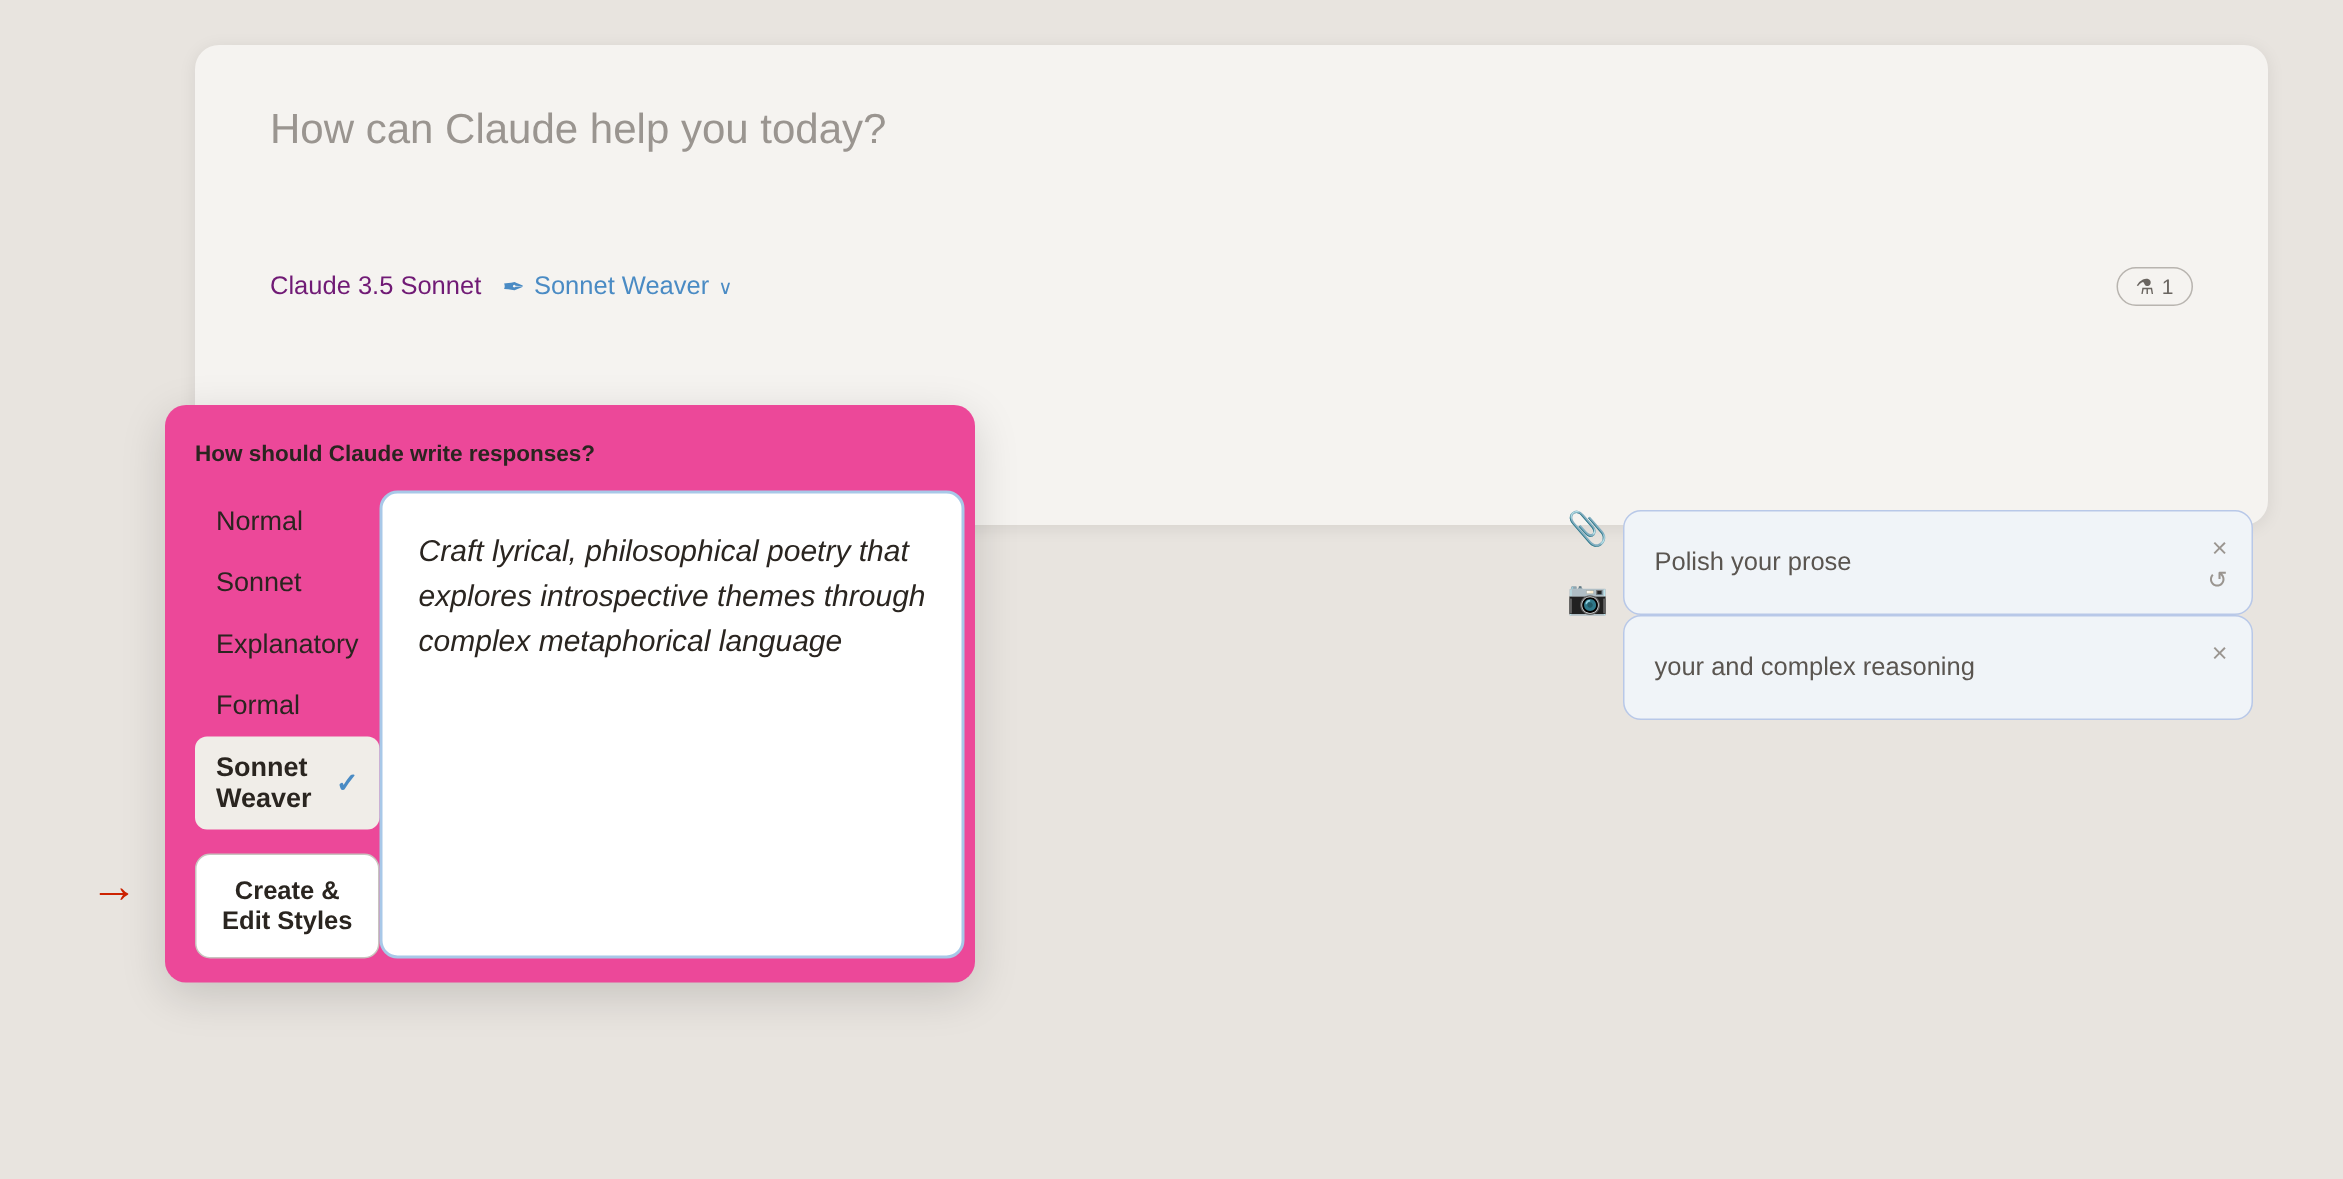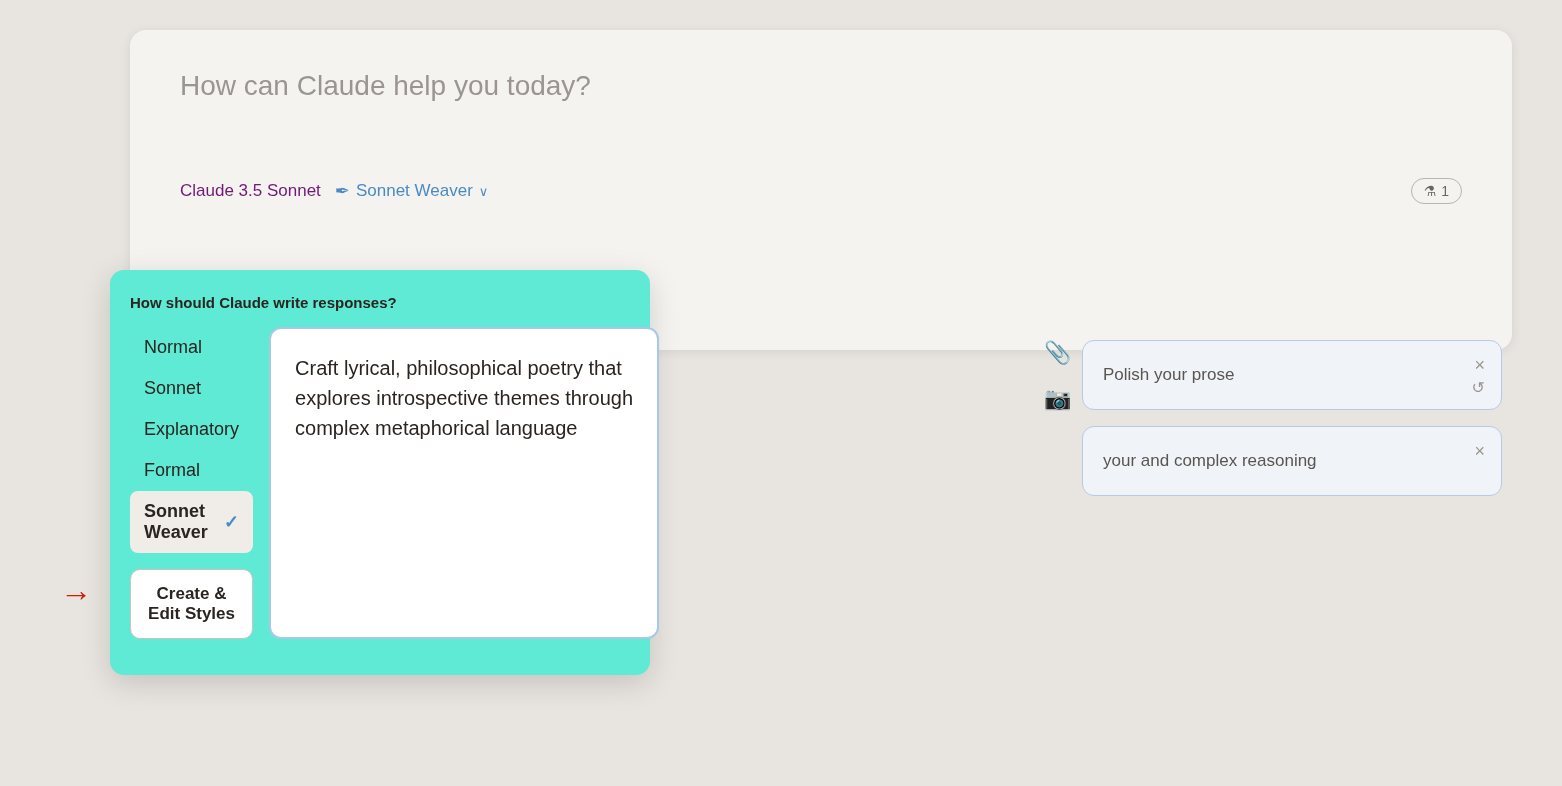--- a/index.html
+++ b/index.html
@@ -82,37 +82,36 @@
       gap: 5px;
       cursor: pointer;
     }
 
     
     .dropdown-panel {
       position: absolute;
       top: 270px;
       left: 110px;
       width: 540px;
-      background: #5eead4;
+      background: #ec4899;
       border-radius: 14px;
-      padding: 24px 20px 36px 20px;
+      padding: 24px 20px 16px 20px;
       box-shadow: 0 8px 30px rgba(0,0,0,0.15);
       z-index: 100;
     }
 
     .dropdown-header {
       font-size: 15px;
       font-weight: 700;
       color: #2a2520;
       margin-bottom: 16px;
     }
 
     .dropdown-content {
       display: flex;
-      gap: 16px;
     }
 
     .style-list {
       flex: 1;
       display: flex;
       flex-direction: column;
       gap: 0;
     }
 
     .style-item {
@@ -155,30 +154,31 @@
     .preview-card {
       width: 390px;
       background: #ffffff;
       border: 2px solid #a8c8e8;
       border-radius: 12px;
       padding: 24px;
       font-size: 20px;
       color: #2a2520;
       line-height: 1.5;
       flex-shrink: 0;
+      font-style: italic;
     }
 
     
     .right-cards {
       position: absolute;
       top: 340px;
       right: 60px;
       display: flex;
       flex-direction: column;
-      gap: 16px;
+      gap: 0;
       width: 420px;
     }
 
     .right-card {
       background: #f5f3f0;
       border: 1.5px solid #e0dcd8;
       border-radius: 12px;
       padding: 18px 50px 18px 20px;
       position: relative;
       display: flex;

